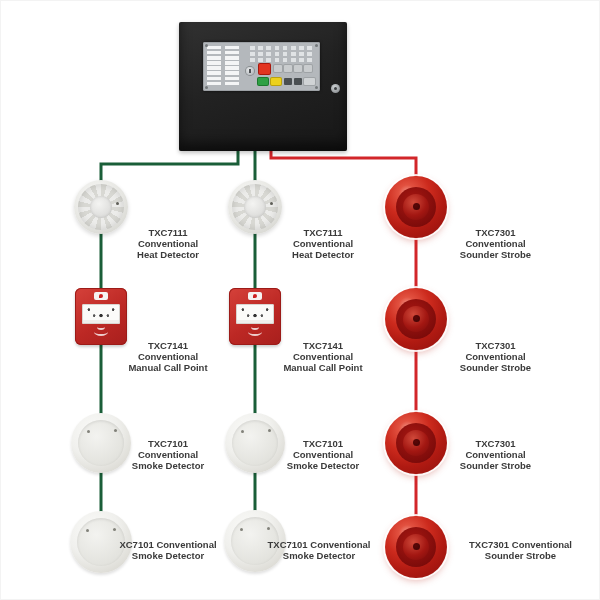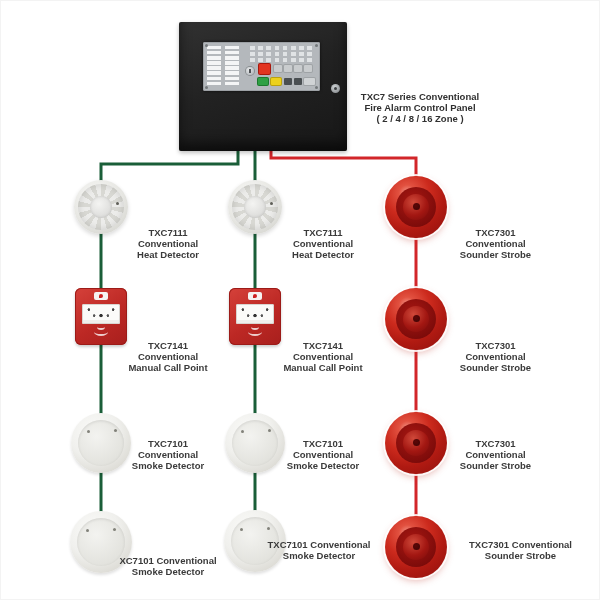--- a/index.html
+++ b/index.html
@@ -126,25 +126,20 @@
       <span class="btn b-dark bd2"></span>
       <span class="btn b-light"></span>
       <span class="screw s1"></span>
       <span class="screw s2"></span>
       <span class="screw s3"></span>
       <span class="screw s4"></span>
     </div>
     <span class="keyhole"></span>
   </div>
 
-  <div class="lbl panel-lbl" style="left:339px;top:91px;width:160px;">
-    <span>TXC7 Series Conventional</span>
-    <span>Fire Alarm Control Panel</span>
-    <span>( 2 / 4 / 8 / 16 Zone )</span>
-  </div>
 
   <div class="device heat" style="left:73px;top:179px;">
       <span class="hd-cap"></span>
     </div>
   <div class="lbl" style="left:112px;top:227px;width:110px;">
     <span>TXC7111</span>
     <span>Conventional</span>
     <span>Heat Detector</span>
   </div>
 
@@ -160,21 +155,21 @@
   </div>
 
   <div class="device smoke" style="left:70px;top:412px;"></div>
   <div class="lbl" style="left:112px;top:438px;width:110px;">
     <span>TXC7101</span>
     <span>Conventional</span>
     <span>Smoke Detector</span>
   </div>
 
   <div class="device smoke lg" style="left:69px;top:510px;"></div>
-  <div class="lbl" style="left:102px;top:539px;width:130px;margin-top:16px;">
+  <div class="lbl" style="left:102px;top:539px;width:130px;">
     <span>XC7101 Conventional</span>
     <span>Smoke Detector</span>
   </div>
 
   <div class="device heat" style="left:227px;top:179px;">
       <span class="hd-cap"></span>
     </div>
   <div class="lbl" style="left:267px;top:227px;width:110px;">
     <span>TXC7111</span>
     <span>Conventional</span>

